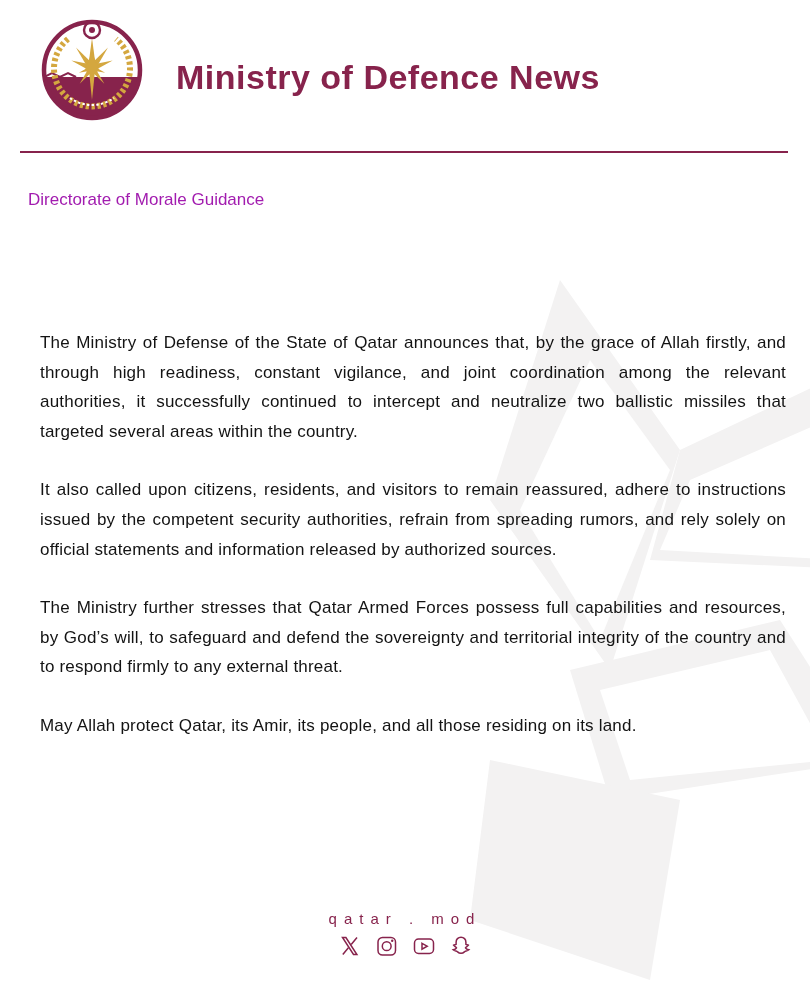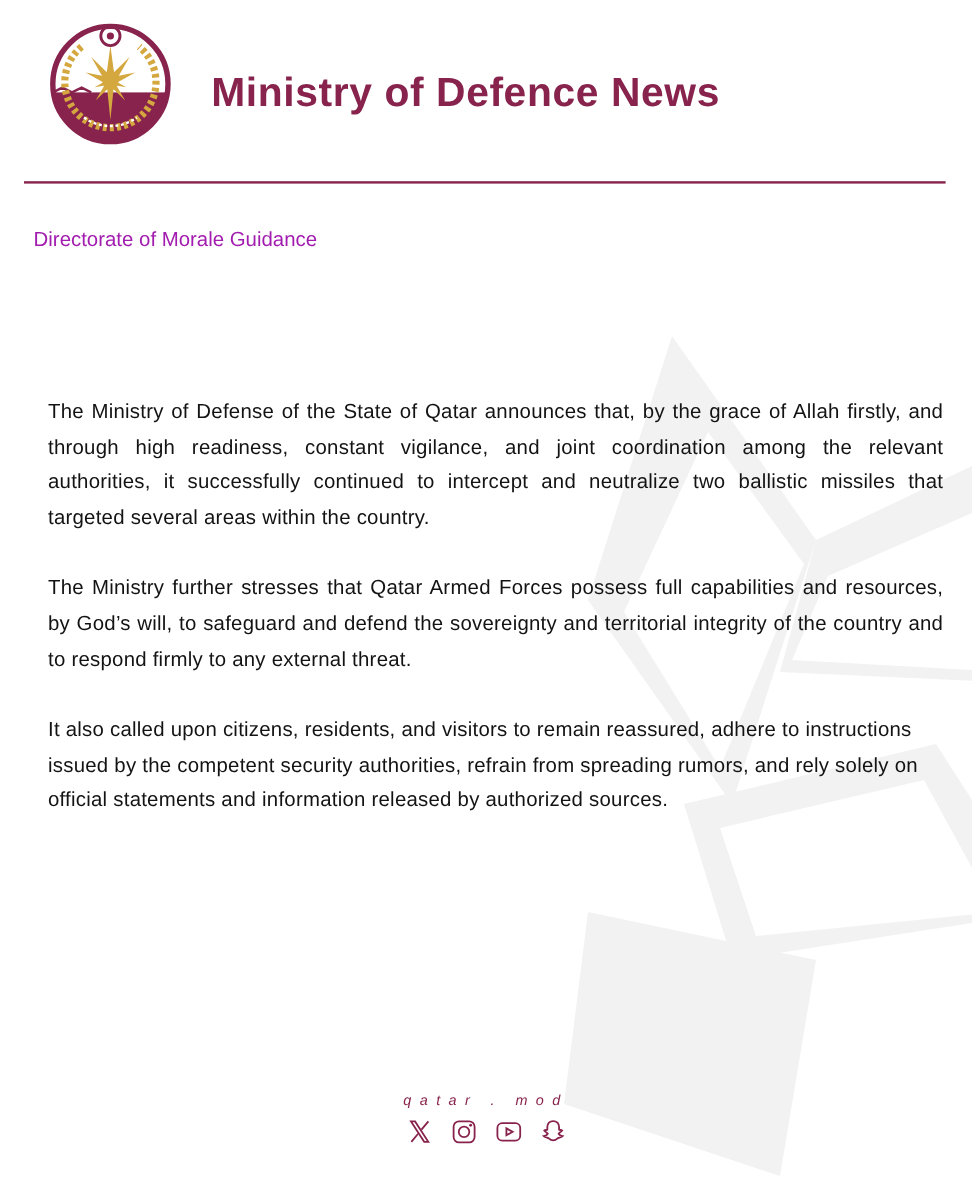--- a/index.html
+++ b/index.html
@@ -75,25 +75,24 @@
     color:#131313;
   }
   .para:last-child{text-align:left;}
 
   
   .footer{
     position:absolute;left:0;top:910px;width:810px;
     text-align:center;
   }
   .handle{
-    font-size:12px;
+    font-size:15px;
     letter-spacing:7px;
     color:var(--maroon);
     font-weight:500;
-    font-style:italic;
   }
   .icons{
     margin-top:7px;
     display:flex;
     justify-content:center;
     align-items:center;
     gap:13px;
   }
   .icons .icon{
     width:24px;height:24px;
@@ -160,22 +159,23 @@
     </header>
 
     <div class="rule"></div>
 
     <section class="meta">
       <p>Directorate of Morale Guidance</p>
     </section>
 
     <main class="body">
       <p class="para">The Ministry of Defense of the State of Qatar announces that, by the grace of Allah firstly, and through high readiness, constant vigilance, and joint coordination among the relevant authorities, it successfully continued to intercept and neutralize two ballistic missiles that targeted several areas within the country.</p>
+      <p class="para">It also called upon citizens, residents, and visitors to remain reassured, adhere to instructions issued by the competent security authorities, refrain from spreading rumors, and rely solely on official statements and information released by authorized sources.</p>
       <p class="para">The Ministry further stresses that Qatar Armed Forces possess full capabilities and resources, by God’s will, to safeguard and defend the sovereignty and territorial integrity of the country and to respond firmly to any external threat.</p>
-      <p class="para">It also called upon citizens, residents, and visitors to remain reassured, adhere to instructions issued by the competent security authorities, refrain from spreading rumors, and rely solely on official statements and information released by authorized sources.</p>
+      <p class="para">May Allah protect Qatar, its Amir, its people, and all those residing on its land.</p>
     </main>
 
     <footer class="footer">
       <div class="handle">qatar . mod</div>
       <div class="icons">
         <span class="icon">
           <svg viewBox="0 0 24 24">
             <path d="M4.5 3.5 h3.4 l11 17 h-3.4 z"></path>
             <path d="M19 3.5 L13.2 10.4 M10.4 13.8 L4.8 20.5"></path>
           </svg>

